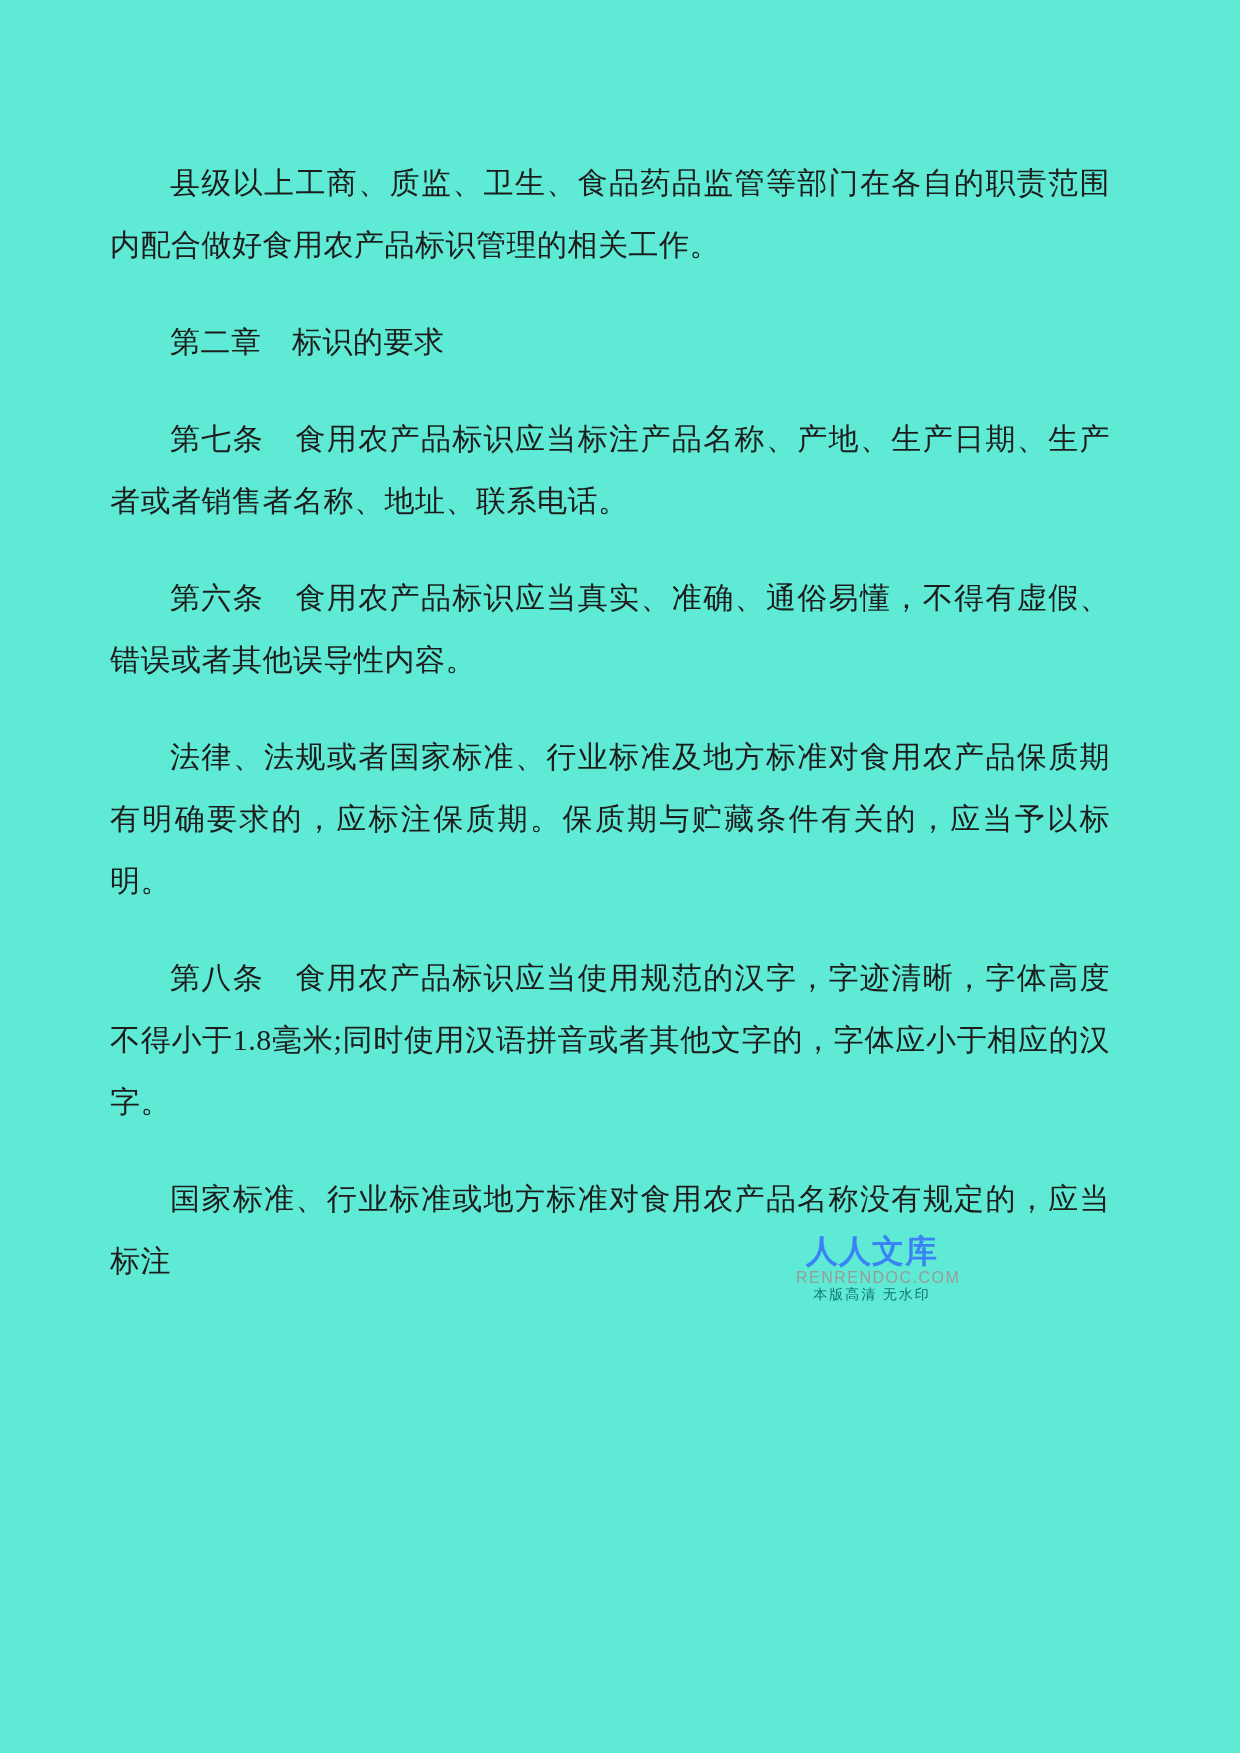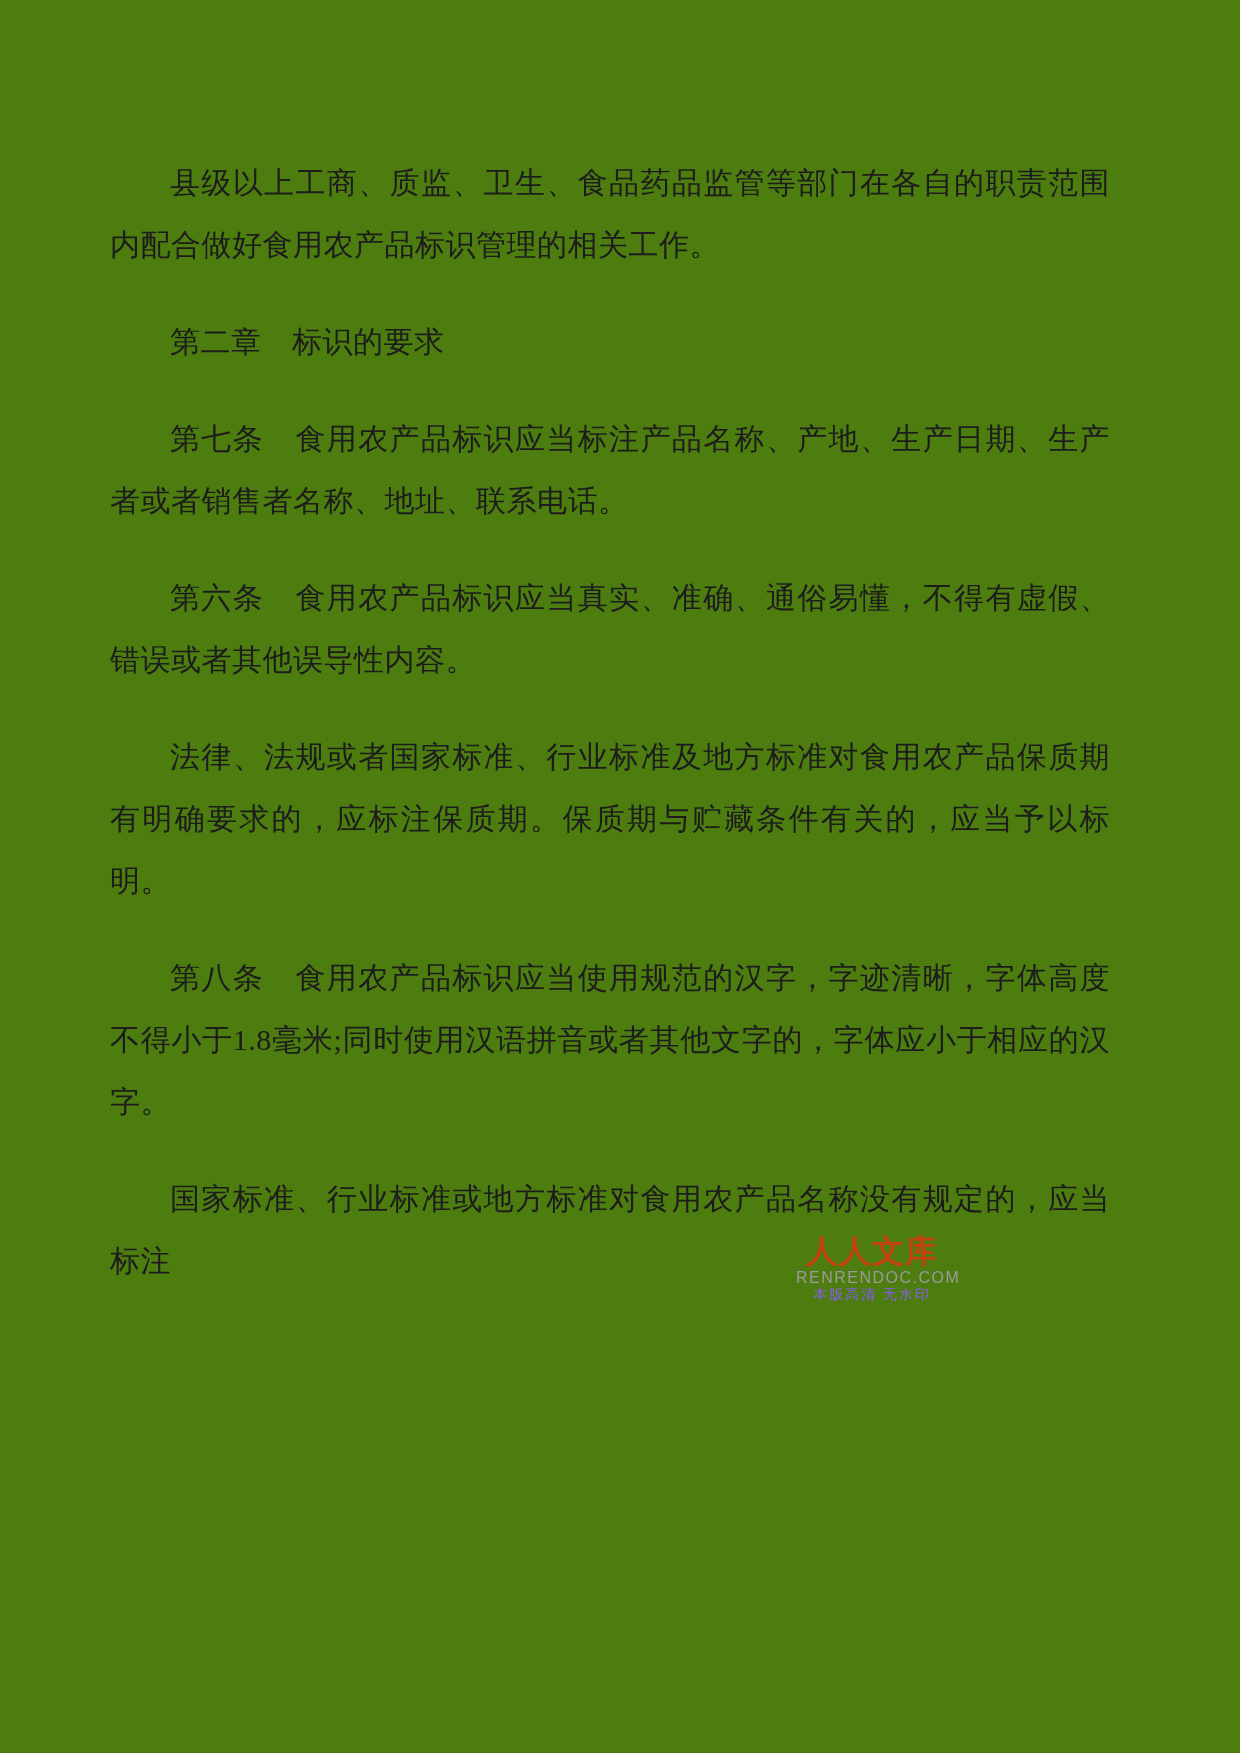--- a/index.html
+++ b/index.html
@@ -15,21 +15,21 @@
     font-family: "Liberation Serif", "DejaVu Serif", serif;
   }
   .doc-page {
     position: absolute;
     left: 0;
     top: 0;
     width: 1240px;
     height: 1753px;
     box-sizing: border-box;
     padding: 152px 130px 0 110px;
-    background: #4d7c0f;
+    background: #5eead4;
   }
   .doc-page p {
     margin: 0 0 35px 0;
     font-size: 30px;
     line-height: 62px;
     color: #1c1c1c;
     text-align: justify;
     text-indent: 2em;
     letter-spacing: 0.5px;
     word-break: break-all;
@@ -38,36 +38,36 @@
     position: absolute;
     left: 796px;
     top: 1234px;
     width: 152px;
     text-align: center;
     pointer-events: none;
   }
   .watermark .wm-title {
     font-size: 32px;
     font-weight: 800;
-    color: #c2410c;
+    color: #3b82f6;
     line-height: 34px;
     letter-spacing: 1px;
     font-family: "Liberation Serif", "DejaVu Serif", serif;
   }
   .watermark .wm-domain {
     font-size: 16px;
     color: #9b9b9b;
     letter-spacing: 1.5px;
     line-height: 14px;
     margin-top: 3px;
     font-family: "Liberation Sans", "DejaVu Sans", sans-serif;
   }
   .watermark .wm-caption {
     font-size: 14px;
-    color: #8b5cf6;
+    color: #0f766e;
     letter-spacing: 2px;
     line-height: 16px;
     margin-top: 2px;
   }
 </style>
 </head>
 <body>
 
 <div class="doc-page">
   <p>县级以上工商、质监、卫生、食品药品监管等部门在各自的职责范围内配合做好食用农产品标识管理的相关工作。</p>

